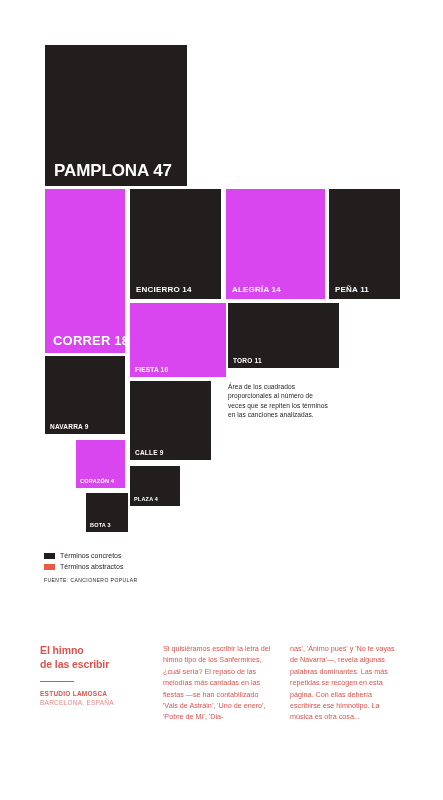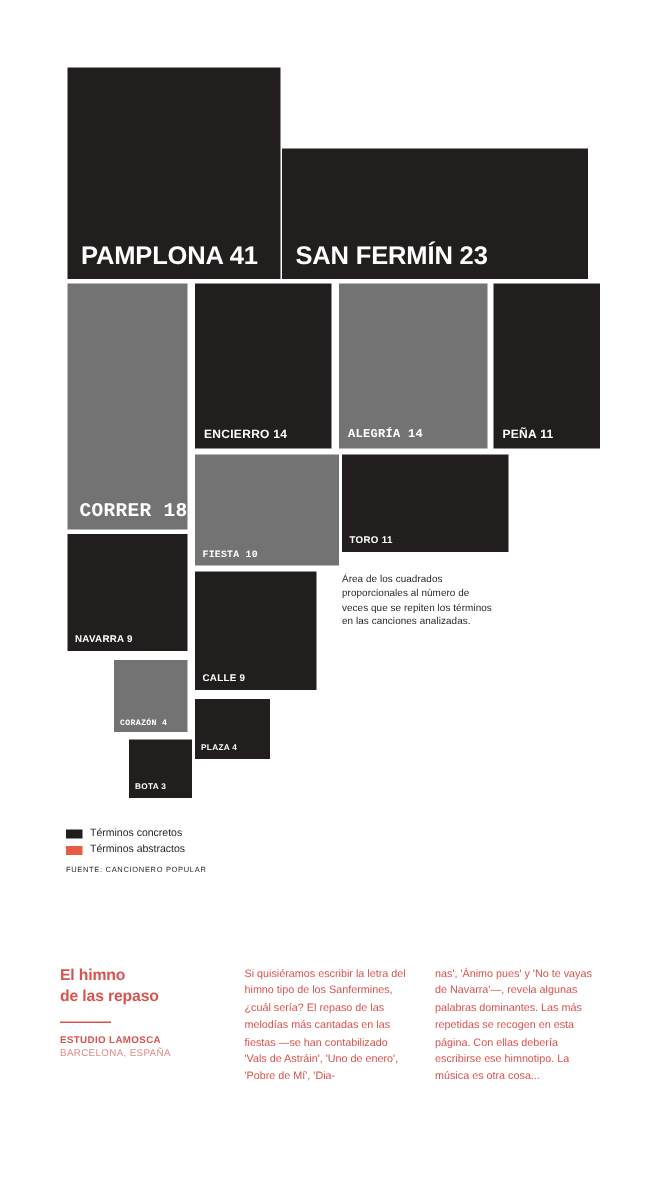--- a/index.html
+++ b/index.html
@@ -24,21 +24,21 @@
     top: 0;
     width: 443px;
     height: 545px;
   }
   .cell {
     position: absolute;
     box-sizing: border-box;
     overflow: hidden;
   }
   .cell.concrete { background: #221e1e; }
-  .cell.abstract { background: #737373; font-family: Liberation Mono, monospace; }
+  .cell.abstract { background: #d946ef; }
 
   .cell-label {
     position: absolute;
     left: 6px;
     bottom: 4px;
     color: #ffffff;
     font-weight: bold;
     letter-spacing: 0.2px;
     line-height: 1;
     white-space: nowrap;
@@ -145,24 +145,21 @@
     text-align: left;
   }
   #body-col-1 { left: 163px; }
   #body-col-2 { left: 290px; }
 </style>
 </head>
 <body>
 
 <div id="treemap">
     <div class="cell concrete s-xl" style="left: 45px; top: 45px; width: 142px; height: 141px;">
-      <span class="cell-label">PAMPLONA 41</span>
-    </div>
-    <div class="cell concrete s-xl" style="left: 188px; top: 99px; width: 204px; height: 87px;">
-      <span class="cell-label">SAN FERMÍN 23</span>
+      <span class="cell-label">PAMPLONA 47</span>
     </div>
     <div class="cell abstract s-lg" style="left: 45px; top: 189px; width: 80px; height: 164px;">
       <span class="cell-label">CORRER 18</span>
     </div>
     <div class="cell concrete s-md" style="left: 130px; top: 189px; width: 91px; height: 110px;">
       <span class="cell-label">ENCIERRO 14</span>
     </div>
     <div class="cell abstract s-md" style="left: 226px; top: 189px; width: 99px; height: 110px;">
       <span class="cell-label">ALEGRÍA 14</span>
     </div>
@@ -203,21 +200,21 @@
     <span class="legend-swatch abstract"></span>
     <span class="legend-text">Términos abstractos</span>
   </div>
 </div>
 <div id="source-line">FUENTE: CANCIONERO POPULAR</div>
 
 <div id="footer">
   <div id="footer-title-col">
     <div id="footer-title">
       <span>El himno</span><br>
-      <span>de las repaso</span>
+      <span>de las escribir</span>
     </div>
     <div id="footer-rule"></div>
     <div id="footer-studio">ESTUDIO LAMOSCA</div>
     <div id="footer-city">BARCELONA, ESPAÑA</div>
   </div>
   <div class="body-col" id="body-col-2">nas', 'Ánimo pues' y 'No te vayas de Navarra'—, revela algunas palabras dominantes. Las más repetidas se recogen en esta página. Con ellas debería escribirse ese himnotipo. La música es otra cosa...</div>
   <div class="body-col" id="body-col-1">Si quisiéramos escribir la letra del himno tipo de los Sanfermines, ¿cuál sería? El repaso de las melodías más cantadas en las fiestas —se han contabilizado 'Vals de Astráin', 'Uno de enero', 'Pobre de Mí', 'Dia-</div>
 </div>
 
 </body></html>

